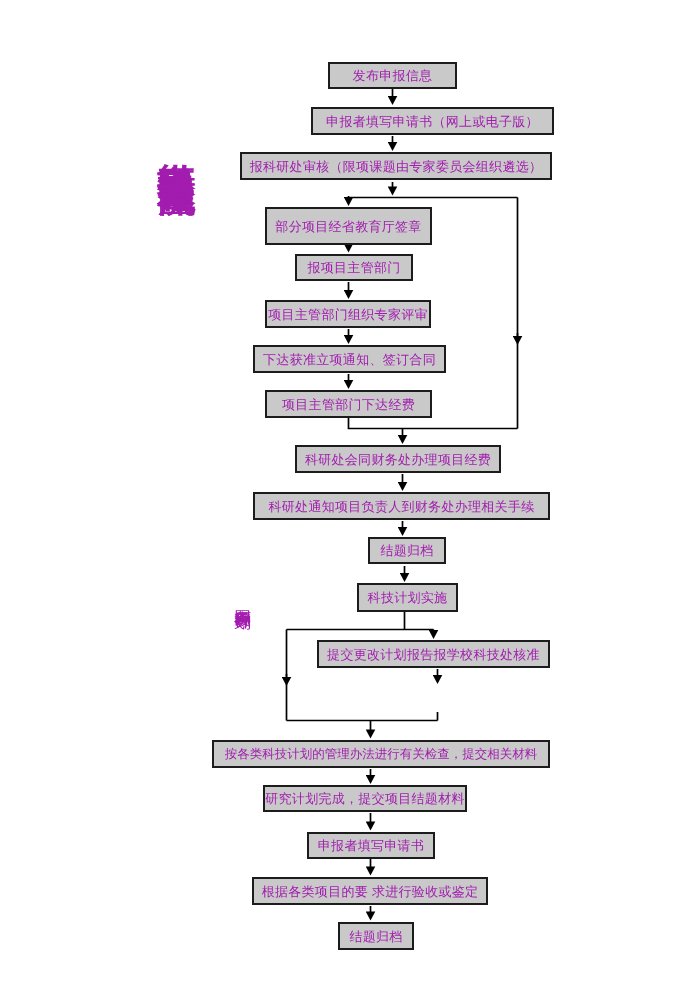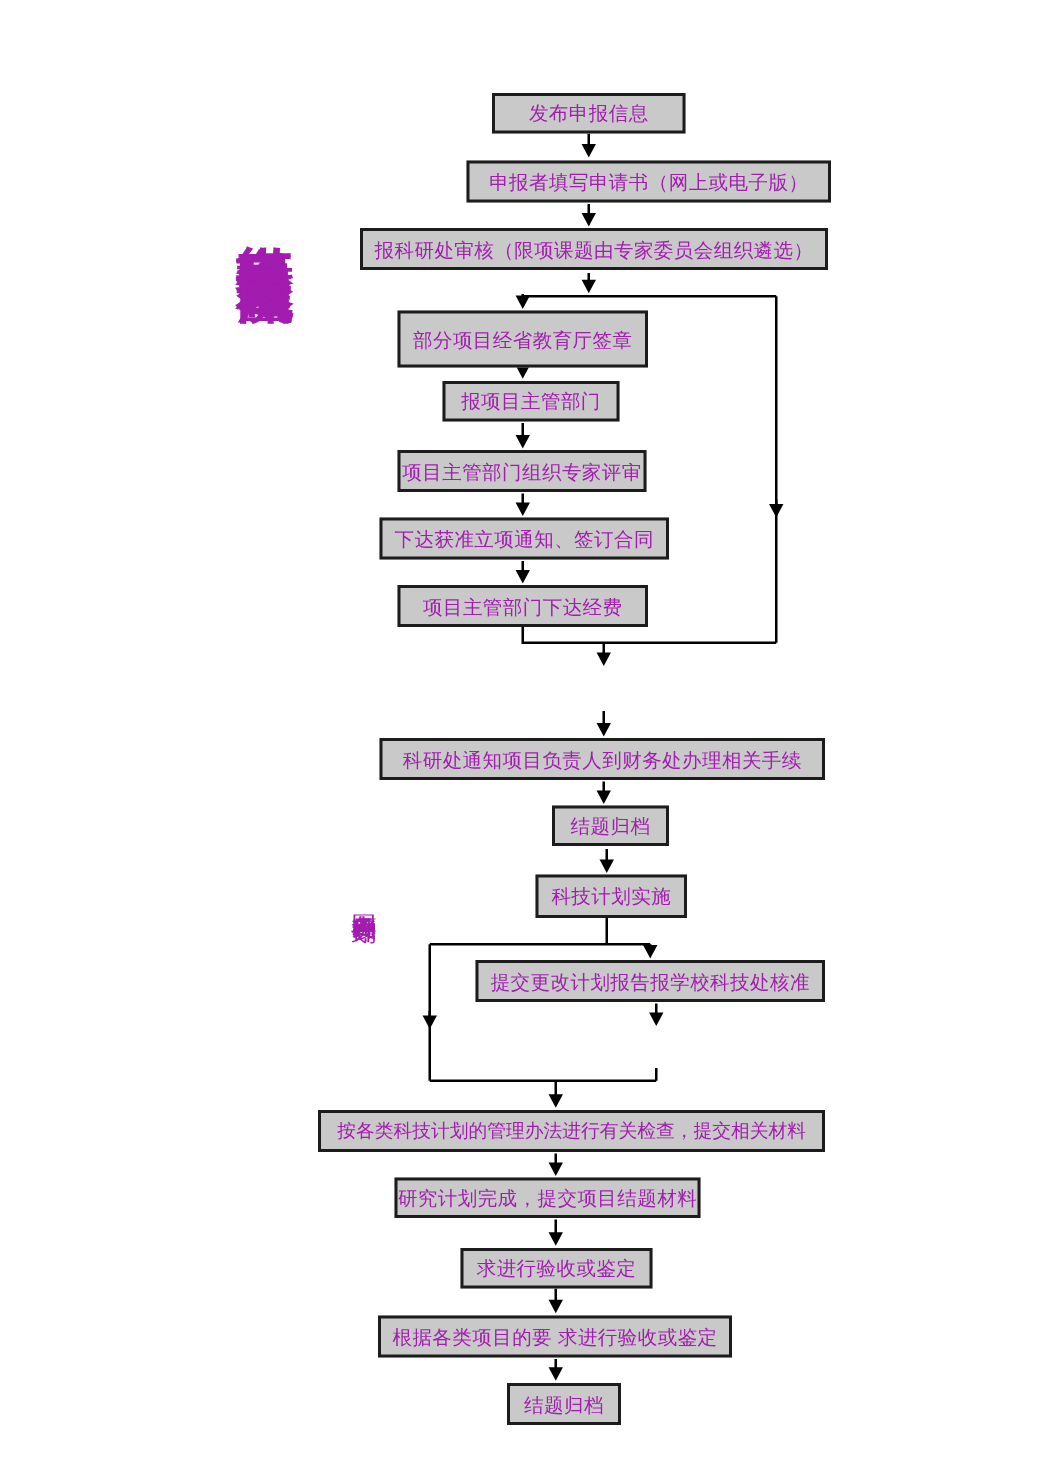--- a/index.html
+++ b/index.html
@@ -108,23 +108,24 @@
   <div class="vside">因各种原因更改计划</div>
 
   <div class="box b1">发布申报信息</div>
   <div class="box b2">申报者填写申请书（网上或电子版）</div>
   <div class="box b3">报科研处审核（限项课题由专家委员会组织遴选）</div>
   <div class="box b4">部分项目经省教育厅签章</div>
   <div class="box b5">报项目主管部门</div>
   <div class="box b6">项目主管部门组织专家评审</div>
   <div class="box b7">下达获准立项通知、签订合同</div>
   <div class="box b8">项目主管部门下达经费</div>
+  <div class="box b9">科研处会同财务处办理项目经费</div>
   <div class="box b10">科研处通知项目负责人到财务处办理相关手续</div>
   <div class="box b11">结题归档</div>
   <div class="box b12">科技计划实施</div>
   <div class="box b13">提交更改计划报告报学校科技处核准</div>
   <div class="box b15">按各类科技计划的管理办法进行有关检查，提交相关材料</div>
   <div class="box b16">研究计划完成，提交项目结题材料</div>
-  <div class="box b17">求进行验收或鉴定</div>
+  <div class="box b17">申报者填写申请书</div>
   <div class="box b18">根据各类项目的要 求进行验收或鉴定</div>
   <div class="box b19">结题归档</div>
 
 </div>
 
 </body></html>

